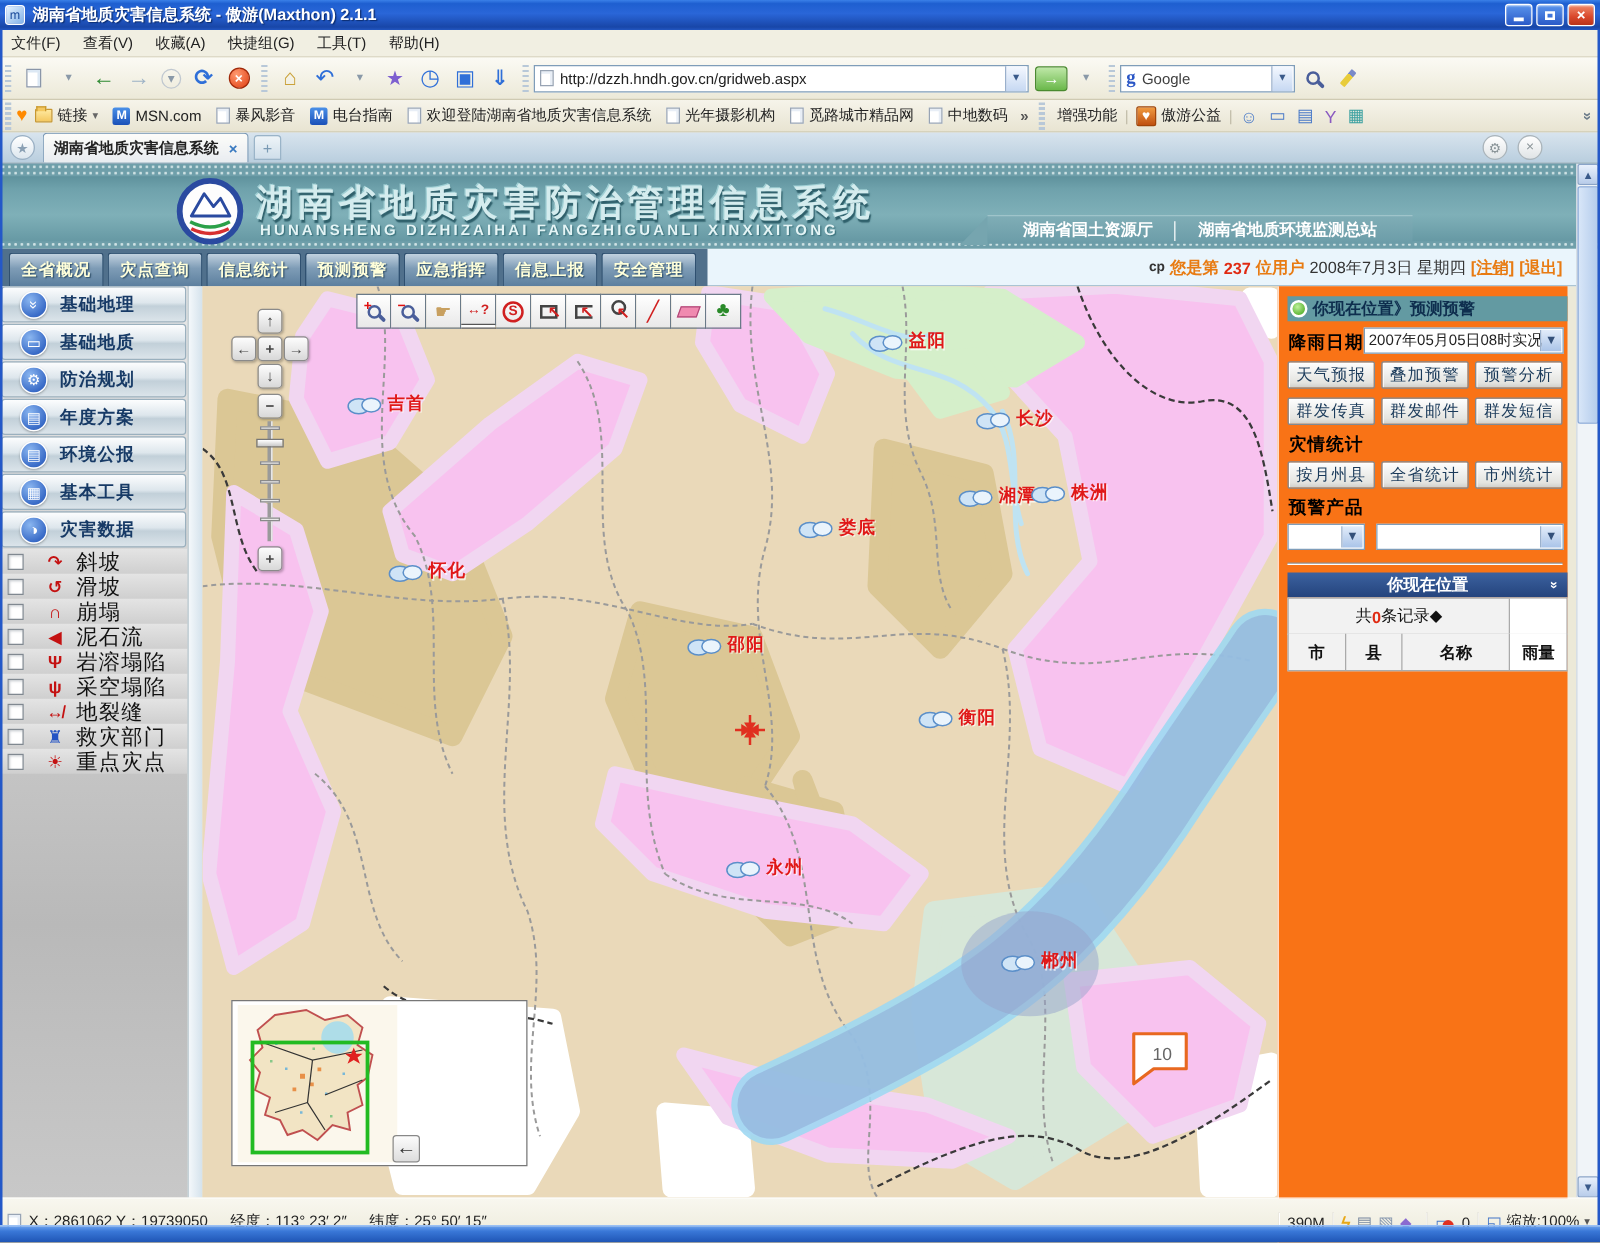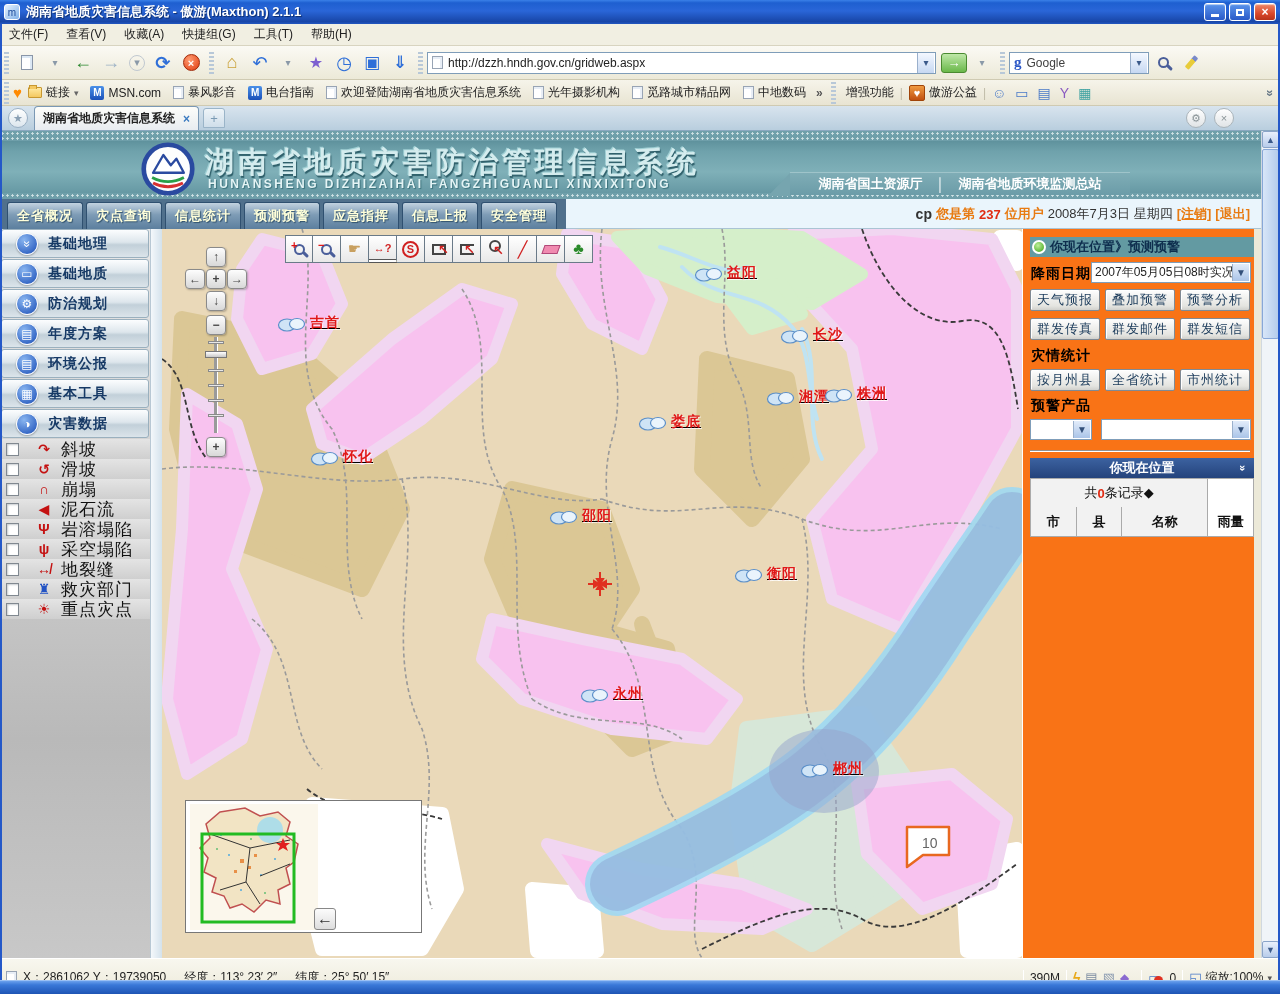--- a/index.html
+++ b/index.html
@@ -70,21 +70,21 @@
   
   .maparea{left:162px;top:229px;width:860px;height:729px;background:#ead9b9;overflow:hidden;}
   .mtoolbar{position:absolute;left:123px;top:6px;display:flex;}
   .mtb{width:28px;height:28px;background:linear-gradient(180deg,#fff,#e8e8e8);border:1px solid #6a7a88;margin-right:0;display:flex;align-items:center;justify-content:center;position:relative;}
   .mtb+.mtb{border-left:none;}
   .magplus{position:absolute;left:5px;top:4px;color:#e01010;font-size:11px;font-weight:bold;line-height:10px;}
   .panbtn{position:absolute;width:20px;height:20px;border:1px solid #8a8a8a;border-radius:4px;background:linear-gradient(180deg,#fdfdfd,#d8d8d8);display:flex;align-items:center;justify-content:center;font-size:12px;font-weight:bold;color:#444;box-shadow:1px 1px 2px rgba(0,0,0,.25);}
   .sldtrack{position:absolute;left:52px;top:108px;width:4px;height:96px;background:#9a9a9a;border-right:1px solid #fff;}
   .sldtick{position:absolute;left:46px;width:16px;height:3px;background:#e8e8e8;border:1px solid #8a8a8a;}
   .sldhandle{position:absolute;left:43px;top:122px;width:22px;height:7px;background:linear-gradient(180deg,#fff,#c8c8c8);border:1px solid #777;}
-  .city{position:absolute;display:flex;align-items:center;gap:3px;text-decoration:underline;}
+  .city{position:absolute;display:flex;align-items:center;gap:3px;}
   .cityname{font-size:14px;font-weight:bold;color:#e01818;text-shadow:1px 1px 0 rgba(255,255,255,.7);letter-spacing:1px;white-space:nowrap;}
   .minimap{position:absolute;left:23px;top:571px;width:237px;height:133px;background:#fff;border:1px solid #777;}
   .mmbtn{position:absolute;left:128px;top:107px;width:22px;height:22px;border:1px solid #888;border-radius:3px;background:linear-gradient(180deg,#fcfcfc,#ddd);display:flex;align-items:center;justify-content:center;font-weight:bold;color:#333;}
   
   .rpanel{left:1022px;top:229px;width:232px;height:794px;background:#f97316;border-left:1px solid #fff;}
   .locbar{position:absolute;left:7px;top:8px;width:224px;height:20px;background:#639aa2;display:flex;align-items:center;font-size:13px;font-weight:bold;color:#0e2e4e;}
   .greendot{width:14px;height:14px;border-radius:50%;background:radial-gradient(circle at 40% 35%,#bff09a,#3aa010);border:2px solid #fff;margin:0 4px 0 2px;}
   .xpbtn{position:absolute;width:70px;height:22px;border:1px solid #808a94;border-radius:2px;background:linear-gradient(180deg,#fefefe,#e4e4e0 80%,#d0d0cc);font-size:13px;color:#1a3a5a;display:flex;align-items:center;justify-content:center;box-shadow:1px 1px 0 #fff inset;letter-spacing:1px;}
   .ptitle{position:absolute;left:8px;font-size:14px;font-weight:bold;color:#000;letter-spacing:1px;}
   .xpselect{position:absolute;height:21px;background:#fff;border:1px solid #7f9db9;display:flex;align-items:center;font-size:12px;color:#222;padding-left:3px;}
@@ -144,21 +144,21 @@
       </span>
     <span class="grip"></span>
     <span class="tbtn" style="color:#caa23a;font-size:18px;">⌂</span>
     <span class="tbtn" style="color:#2f6fd8;font-size:18px;">↶</span>
     <span class="tbtn" style="color:#8a99a8;font-size:10px;">▾</span>
     <span class="tbtn" style="color:#7d5fd0;">★</span>
     <span class="tbtn" style="color:#2f6fd8;font-size:18px;">◷</span>
     <span class="tbtn" style="color:#2f6fd8;font-size:17px;">▣</span>
     <span class="tbtn" style="color:#2f6fd8;font-weight:bold;font-size:17px;">⇓</span>
     <span class="grip"></span>
-    <span class="addr" style="width:509px;position:relative;text-align:center;">
+    <span class="addr" style="width:396px;position:relative;text-align:center;">
       <span class="pico" style="margin-right:5px;"></span>
       <span>http://dzzh.hndh.gov.cn/gridweb.aspx</span>
       <span class="combo-arrow" style="position:absolute;right:1px;">▾</span>
     </span>
     <span class="tbtn" style="width:20px;height:20px;background:linear-gradient(180deg,#bfe8a8,#6ab84a);border:1px solid #4a8a30;border-radius:3px;color:#fff;font-size:13px;margin-left:5px;">→</span>
     <span class="tbtn" style="color:#8a99a8;font-size:10px;">▾</span>
     <span class="grip"></span>
     <span class="addr" style="width:140px;position:relative;">
       <span style="color:#2a56c6;font-weight:bold;font-size:15px;font-family:'Liberation Serif','DejaVu Serif',serif;margin-right:5px;">g</span>
       <span style="color:#404040;">Google</span>
@@ -264,21 +264,21 @@
     <div class="navleft">
       <span class="navtab">全省概况</span>
       <span class="navtab">灾点查询</span>
       <span class="navtab">信息统计</span>
       <span class="navtab">预测预警</span>
       <span class="navtab">应急指挥</span>
       <span class="navtab">信息上报</span>
       <span class="navtab">安全管理</span>
     </div>
     <div class="userbar">
-      <span style="font-size:14px;font-weight:bold;color:#333;">cp</span>
+      <span style="font-size:11px;font-weight:bold;color:#333;">cp</span>
       <span class="orange">您是第</span>
         <span class="redcount">237</span>
         <span class="orange">位用户</span>
       <span>2008年7月3日 星期四</span>
       <span class="orange" style="text-decoration:underline;">[注销]</span>
       <span class="orange">[退出]</span>
     </div>
   </div>
 
   <div class="abs sidebar">

